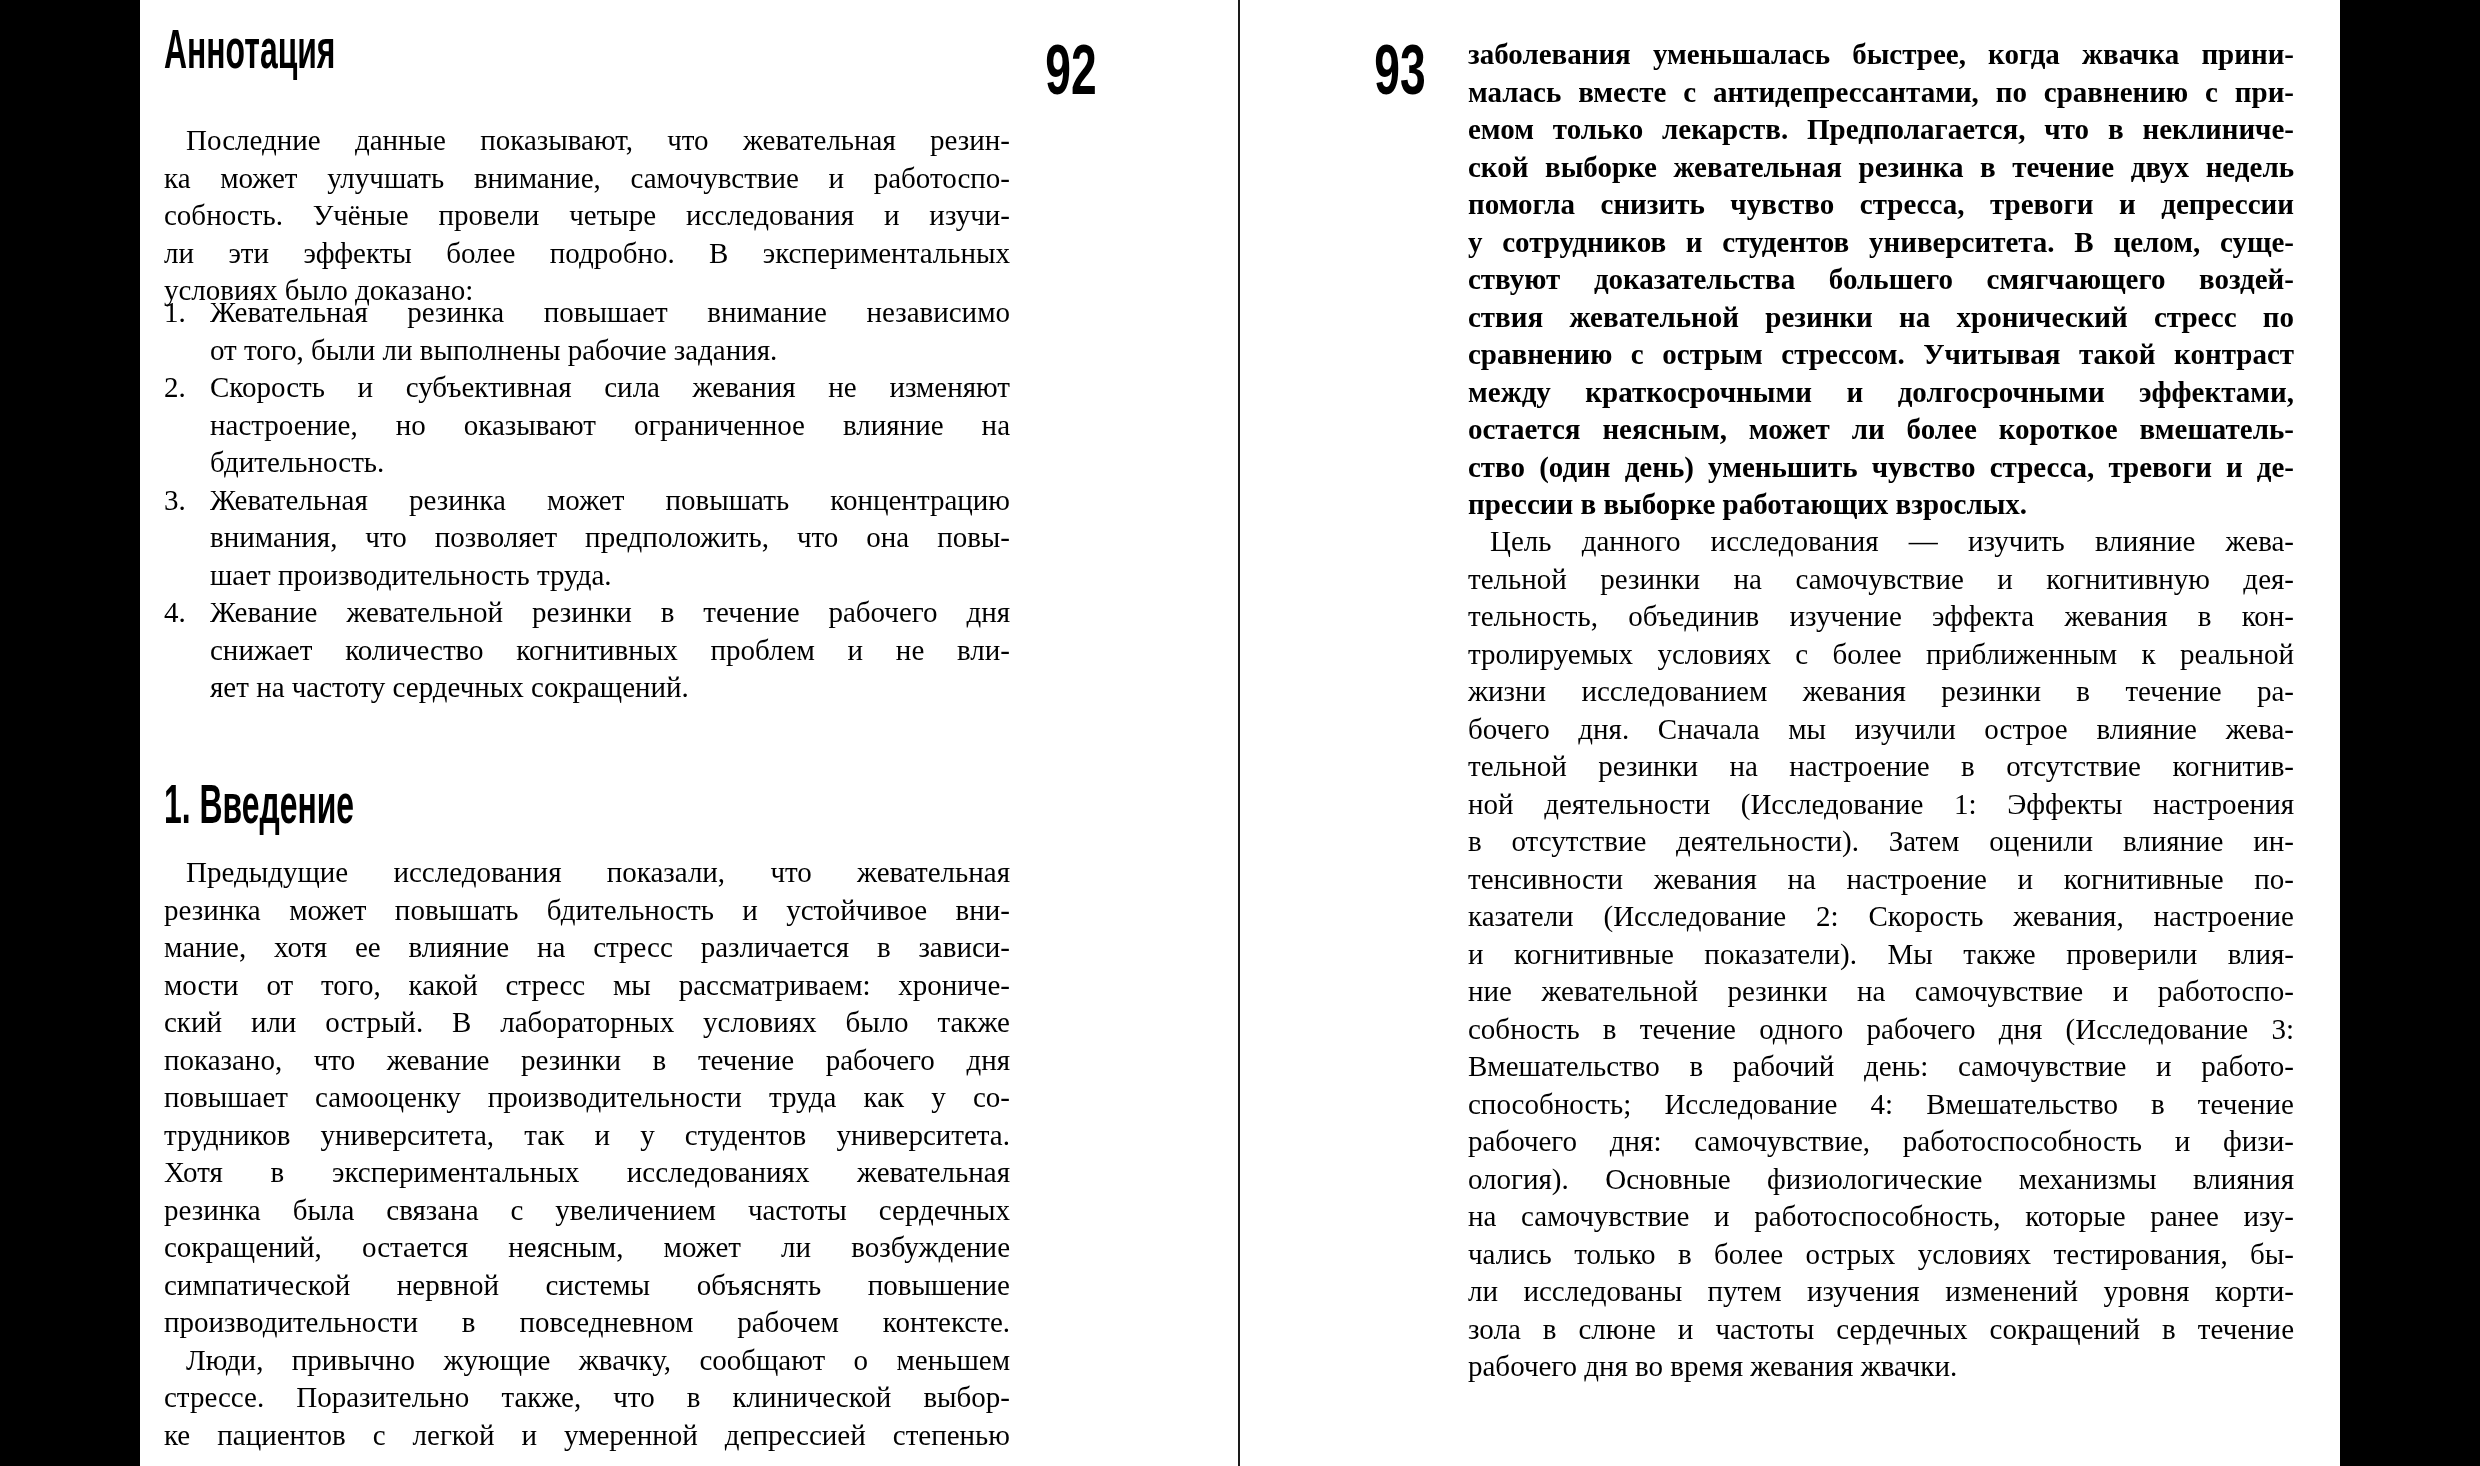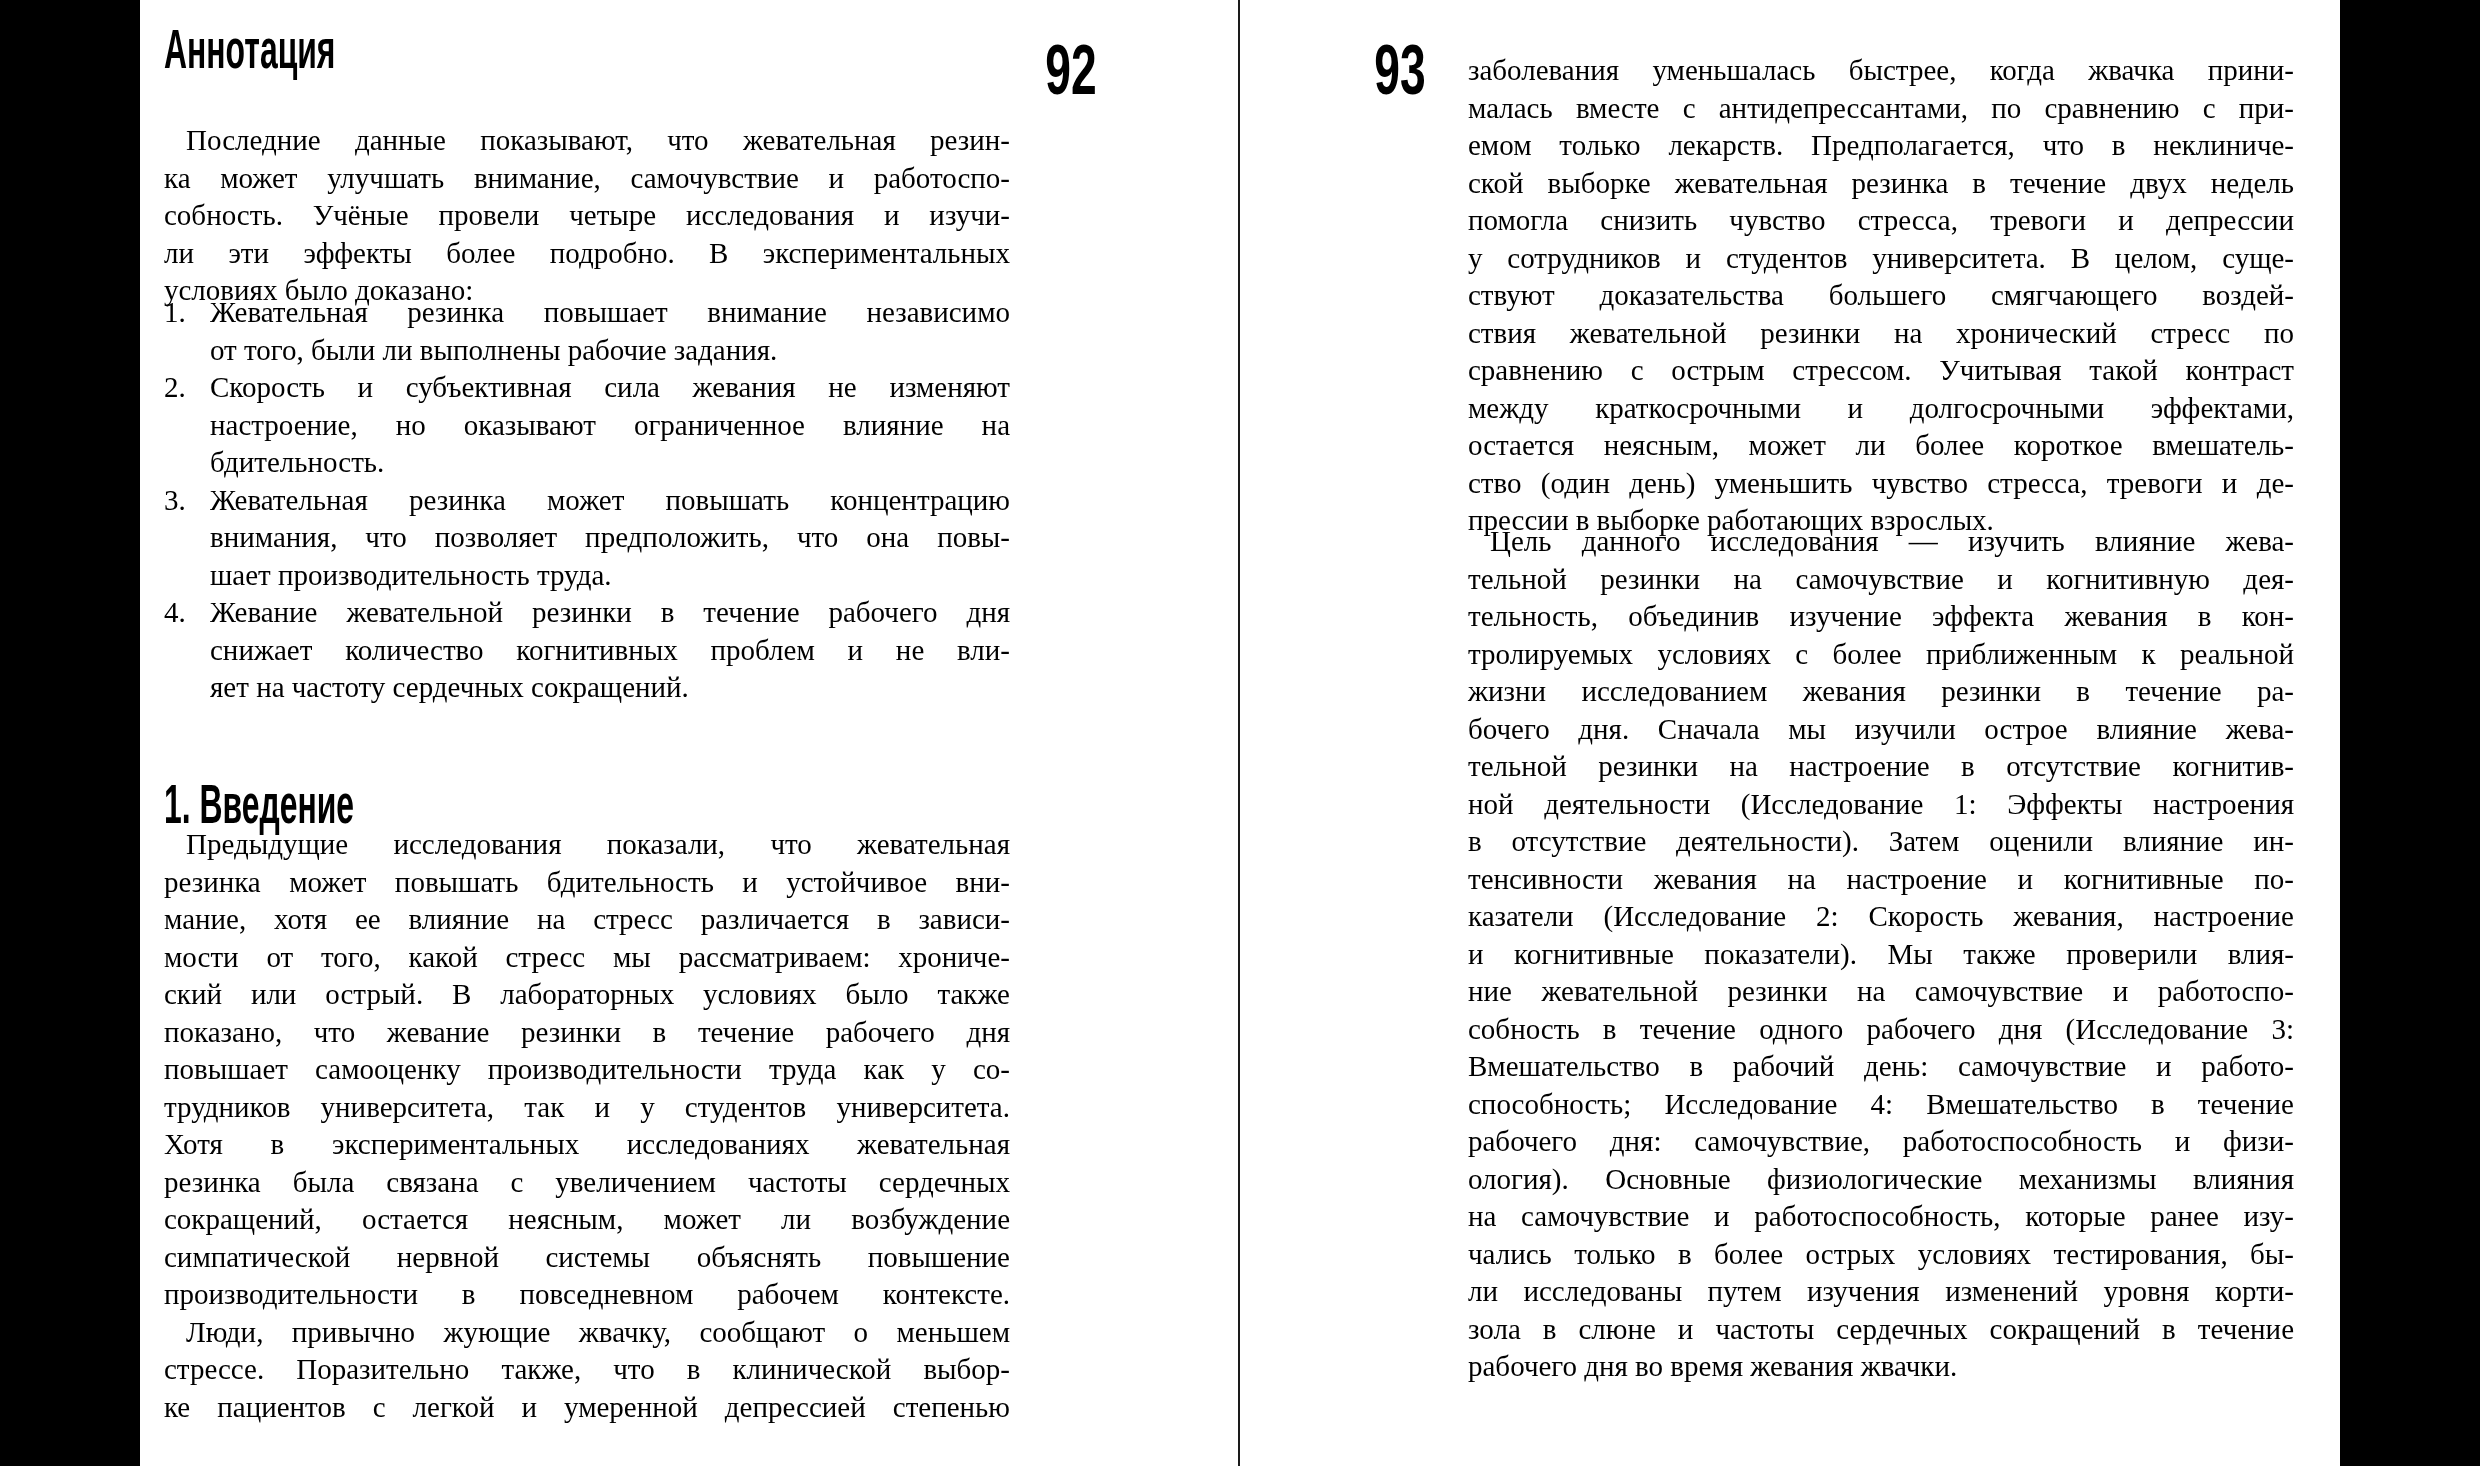--- a/index.html
+++ b/index.html
@@ -42,22 +42,22 @@
 
   .list-item{display:flex;}
   .list-item .num{flex:0 0 46px;font-size:29px;line-height:37.5px;}
   .list-item .item-lines{flex:1;min-width:0;}
 
   
   #lp-h1{top:22px;}
   #lp-para1{top:106px;margin-top:16px;}
   #lp-list{top:294px;}
   #lp-h2{top:777px;}
-  #lp-para2{top:826px;}
-  #rp-para1{top:52px;}
+  #lp-para2{top:854px;}
+  #rp-para1{top:36px;font-weight:bold;}
   #rp-para2{top:523px;}
 </style>
 </head>
 <body>
 
 <div class="sidebar left"></div>
 <div class="sidebar right"></div>
 <div class="divider"></div>
 
 <div class="pagenum" id="pagenum-left">92</div>

